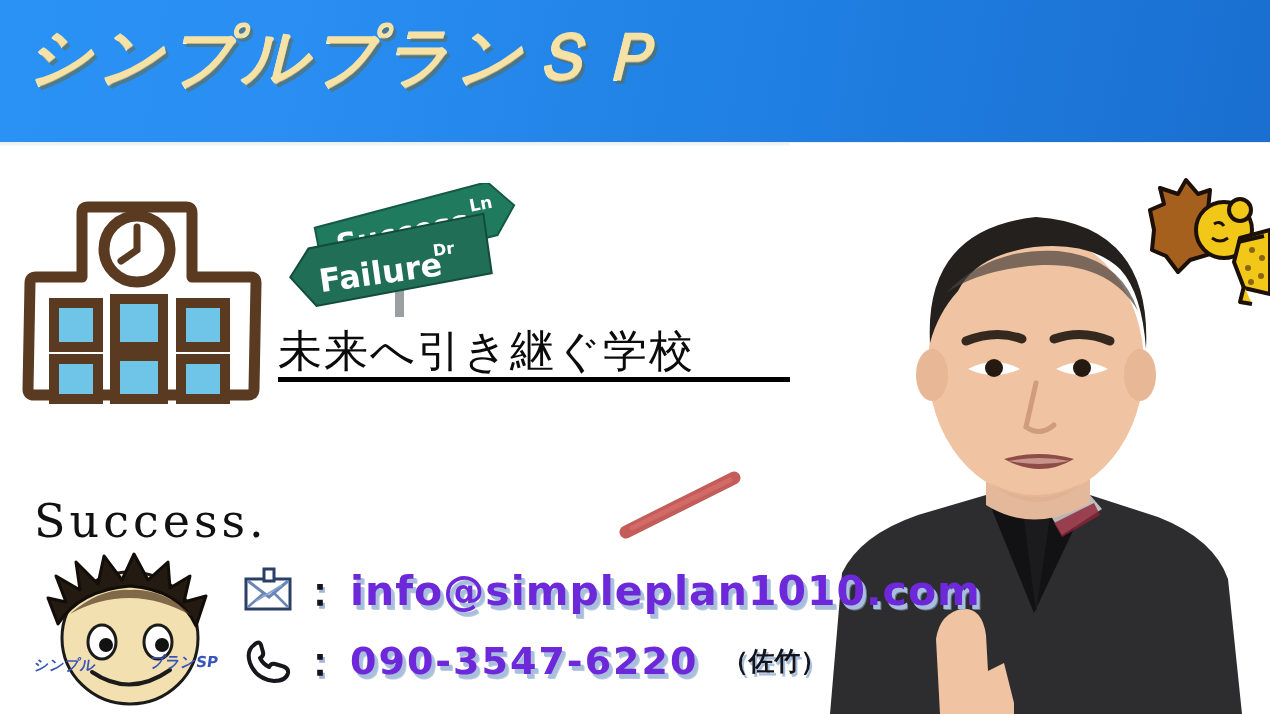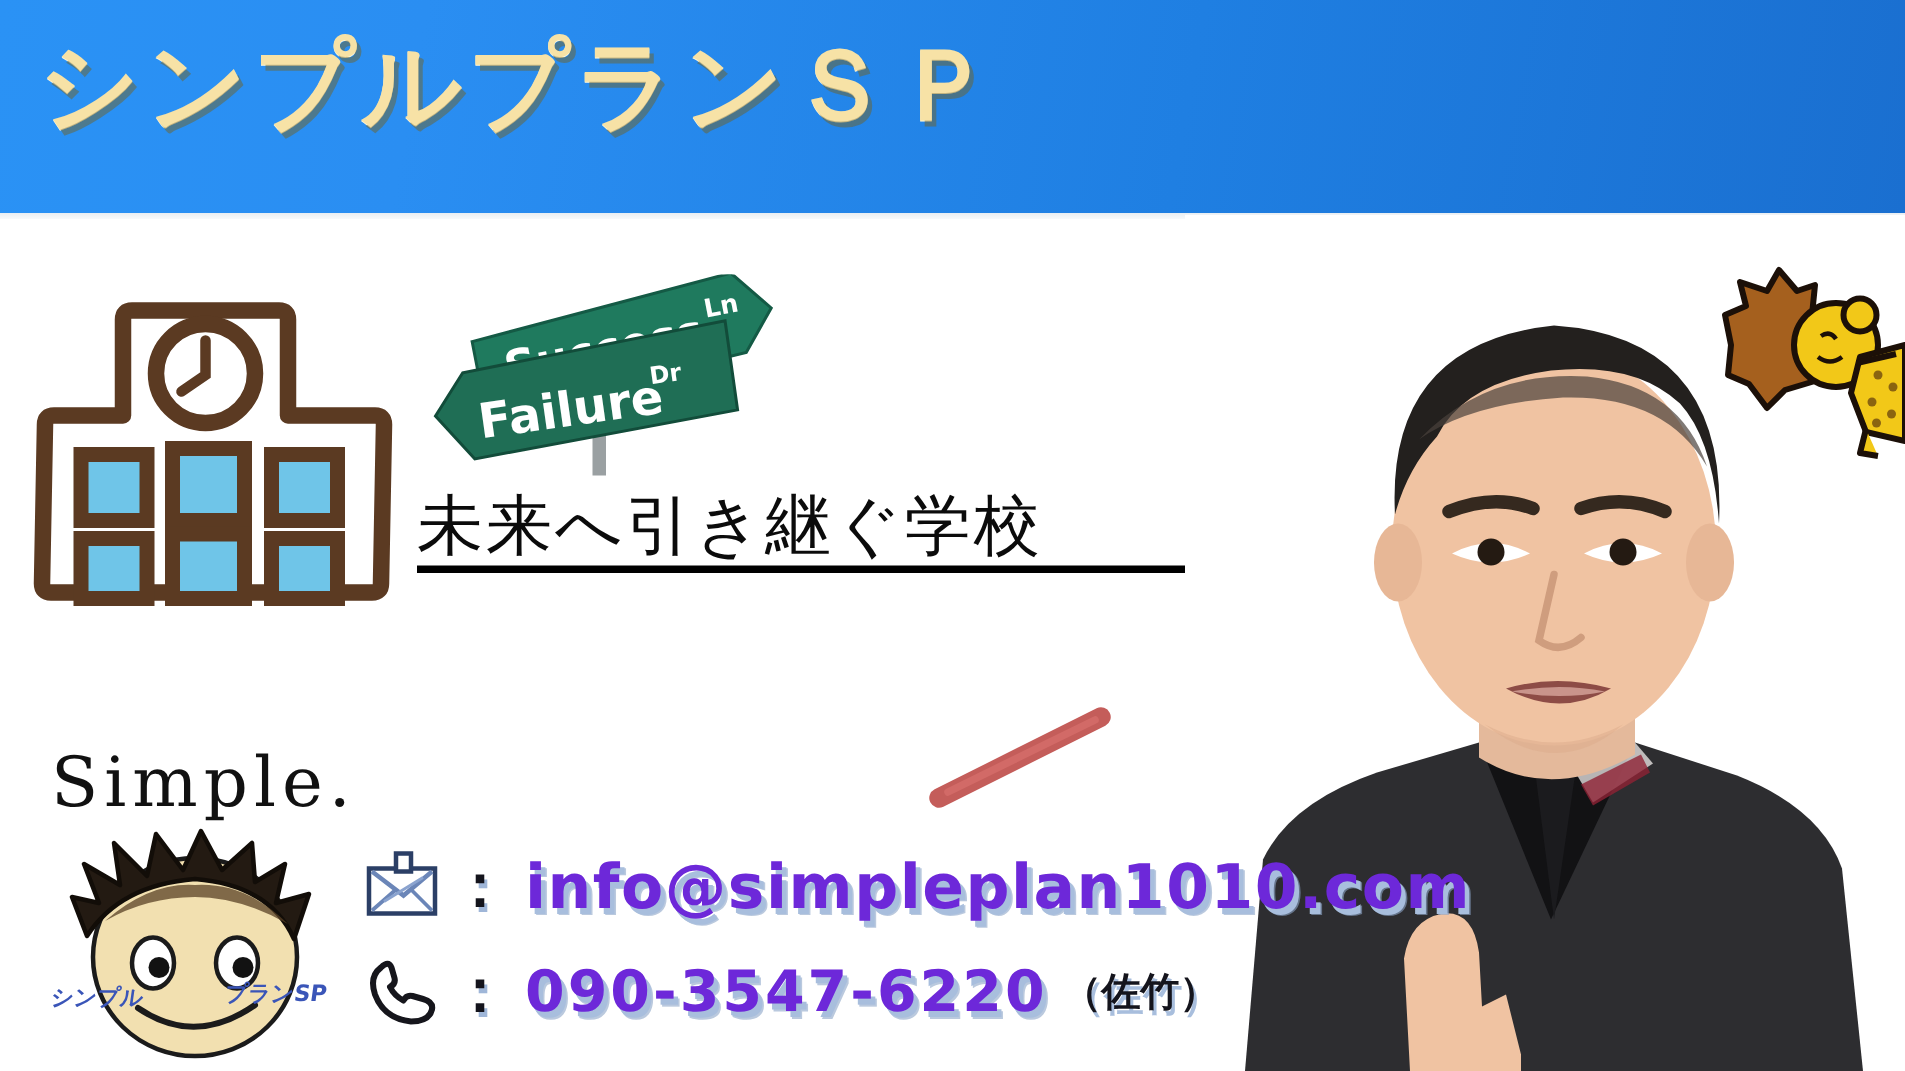--- a/index.html
+++ b/index.html
@@ -7,20 +7,21 @@
     width:1270px;height:714px;overflow:hidden;background:#ffffff;
     font-family:"Liberation Sans","DejaVu Sans",sans-serif;
   }
   #stage{position:relative;width:1270px;height:714px;background:#fff;overflow:hidden;}
 
   
   .banner{
     position:absolute;left:0;top:0;width:1270px;height:146px;
     background:linear-gradient(100deg,#2a92f5 0%,#2a8ef2 22%,#1f7fe2 62%,#1a6fd0 100%);
     overflow:hidden;
+    font-style:italic;
   }
   .banner-title{
     position:absolute;left:26px;top:24px;
     font-family:"DejaVu Sans","Liberation Sans",sans-serif;
     font-size:66px;font-weight:bold;letter-spacing:4px;
     color:#f7e2a6;
     text-shadow:3px 4px 0 rgba(120,95,20,.45), 0 1px 0 #fff7d8;
     white-space:nowrap;line-height:1;
   }
   .banner-underline{
@@ -70,21 +71,21 @@
   }
   .contact-text{
     font-family:"DejaVu Sans","Liberation Sans",sans-serif;
     font-size:41px;font-weight:bold;color:#6d28d9;letter-spacing:1px;
     white-space:nowrap;line-height:1;
     text-shadow:3px 4px 0 #a8bedd, 4px 5px 0 rgba(140,165,200,.6);
   }
   .contact-text.phone{font-size:38px;letter-spacing:2px;}
   .contact-note{
     font-family:"DejaVu Sans","Liberation Sans",sans-serif;
-    font-size:26px;font-weight:bold;color:#14141c;margin-left:10px;
+    font-size:26px;font-weight:bold;color:#14141c;margin-left:24px;
     text-shadow:2px 3px 0 #a8bedd;
   }
 
   
   .presenter{position:absolute;left:790px;top:143px;width:480px;height:571px;overflow:hidden;}
   .pointer-stick{position:absolute;left:612px;top:470px;width:140px;height:70px;}
 
   
   .caveman{position:absolute;left:1148px;top:176px;width:122px;height:132px;overflow:hidden;}
 </style>
@@ -218,21 +219,21 @@
         <circle cx="103" cy="106" r="3"></circle>
       </g>
 
       <path d="M90,66 L116,60" stroke="#1c1008" stroke-width="4" fill="none"></path>
 
       <path d="M96,110 L92,126 L104,128" fill="#f2c818" stroke="#1c1008" stroke-width="4" stroke-linejoin="round"></path>
     </svg>
   </div>
 
   <div class="logo-block">
-    <div class="logo-word">Simple.</div>
+    <div class="logo-word">Success.</div>
     <div class="logo-face">
       <svg viewBox="0 0 200 164" width="200" height="164" aria-hidden="true">
 
         <ellipse cx="100" cy="92" rx="68" ry="66" fill="#f2e0b0" stroke="#1b1b1b" stroke-width="3"></ellipse>
 
         <path d="M28,78 L18,52 L36,56 L26,30 L50,44 L46,16 L68,38 L74,10 L92,34 L104,8
                  L118,34 L138,16 L140,42 L160,30 L154,56 L176,50 L166,80
                  Q150,44 100,40 Q50,44 28,78 Z" fill="#231a12" stroke="#120d08" stroke-width="3" stroke-linejoin="round"></path>
         <path d="M40,68 Q70,42 100,44 Q134,42 162,70 Q130,52 100,52 Q68,52 40,68 Z" fill="#5a4126" opacity=".75"></path>
 

